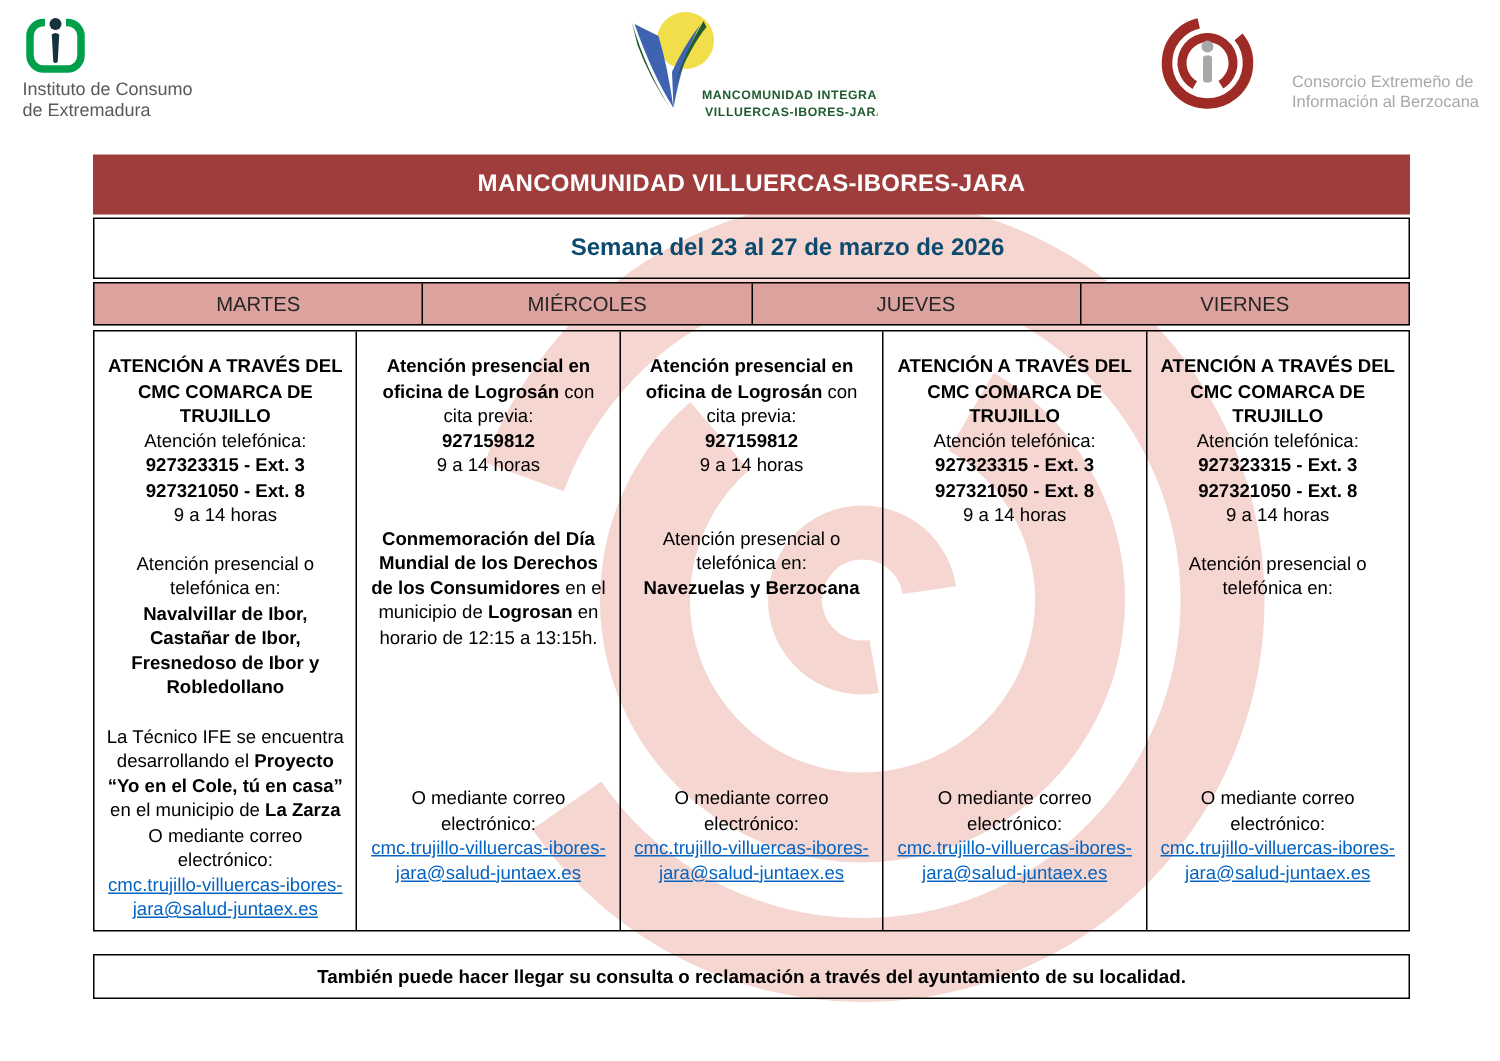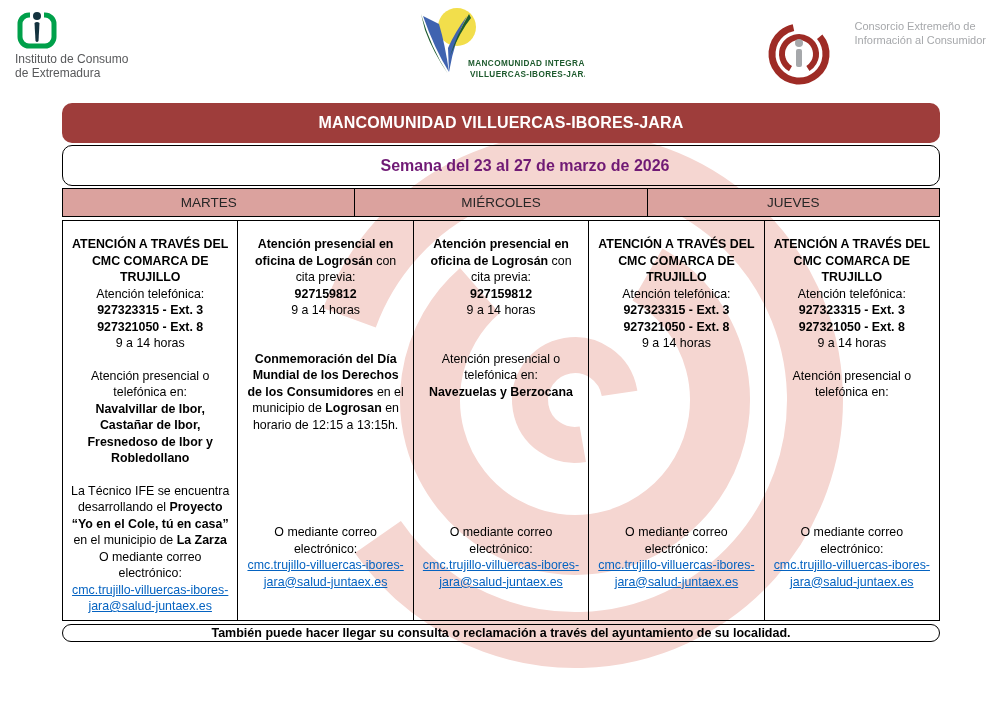--- a/index.html
+++ b/index.html
@@ -15,50 +15,50 @@
   .page{position:relative;width:1000px;height:707px;background:#fff;overflow:hidden;}
 
   
   .logos{position:absolute;top:0;left:0;width:100%;height:100px;z-index:2;}
   .logo-left{position:absolute;left:15px;top:11px;width:140px;}
   .inst-icon{position:relative;width:40px;height:38px;margin-left:2px;}
   .inst-icon svg{display:block;}
   .logo-left .logo-text{margin-top:4px;font-size:12px;line-height:1.15;color:#58595b;}
   .logo-center{position:absolute;left:415px;top:4px;width:170px;height:86px;}
   .logo-center svg{display:block;}
-  .logo-right{position:absolute;right:14px;top:20px;display:flex;align-items:flex-start;gap:20px;}
+  .logo-right{position:absolute;right:14px;top:8px;display:flex;align-items:flex-end;gap:20px;}
   .logo-right .logo-text{font-size:11px;line-height:1.25;color:var(--logo-gray);}
 
   
   .watermark{position:absolute;top:0;left:0;z-index:0;pointer-events:none;}
   .wm-ring{fill:none;stroke:var(--watermark);}
 
   
   .sched{position:absolute;left:62px;top:103px;width:878px;z-index:1;}
-  .band{display:flex;align-items:center;justify-content:center;text-align:center;border-radius:10px;}
+  .band{display:flex;align-items:center;justify-content:center;text-align:center;}
   .banner{height:40px;background:var(--banner-bg);color:var(--banner-text);
           font-weight:bold;font-size:16px;letter-spacing:.2px;margin-bottom:2px;}
   .subtitle{height:41px;border:1px solid var(--border);font-weight:bold;font-size:16px;
-            color:#701a75;margin-bottom:2px;background:transparent;padding-left:48px;}
+            color:#0c4a6e;margin-bottom:2px;background:transparent;padding-left:48px;}
   .days-row{display:flex;height:29px;background:var(--day-header-bg);
             border:1px solid var(--border);margin-bottom:3px;}
   .day-cell{flex:1;display:flex;align-items:center;justify-content:center;
             font-size:13.5px;color:#262626;border-left:1px solid var(--border);}
   .day-cell:first-child{border-left:none;}
-  .content-row{display:flex;height:401px;border:1px solid var(--border);margin-bottom:3px;}
+  .content-row{display:flex;height:401px;border:1px solid var(--border);margin-bottom:15px;}
   .day-col{flex:1;display:flex;flex-direction:column;text-align:center;
            padding:15px 7px 30px;border-left:1px solid var(--border);}
   .day-col:first-child{border-left:none;}
   .cell-p{font-size:12.4px;line-height:1.33;color:#000;}
   .cell-p b{font-weight:bold;}
   .gap{height:16px;flex:none;}
   .spacer{flex:1 1 auto;}
   .email-link{font-size:12.4px;line-height:1.33;color:var(--link);
               word-break:break-word;}
-  .footer-band{height:18px;border:1px solid var(--border);font-weight:bold;
+  .footer-band{height:30px;border:1px solid var(--border);font-weight:bold;
                font-size:12.5px;color:#000;background:transparent;}
 </style>
 </head>
 <body>
 
 <div class="page">
 
   <svg class="watermark" width="1000" height="707" viewBox="0 0 1000 707" aria-hidden="true">
     <circle class="wm-ring" cx="575" cy="400" r="240" stroke-width="56" stroke-dasharray="1278 230" transform="rotate(200 575 400)"></circle>
     <circle class="wm-ring" cx="575" cy="400" r="145" stroke-width="60" stroke-dasharray="731 180" transform="rotate(300 575 400)"></circle>
@@ -96,33 +96,34 @@
 
     <div class="logo-right">
       <svg width="70" height="68" viewBox="0 0 70 68">
         <circle cx="34" cy="34" r="27" fill="none" stroke="var(--logo-dark-red)" stroke-width="7" stroke-dasharray="140 30" transform="rotate(-40 34 34)"></circle>
         <circle cx="34" cy="34" r="17" fill="none" stroke="var(--logo-dark-red)" stroke-width="6" stroke-dasharray="88 19" transform="rotate(120 34 34)"></circle>
         <circle cx="34" cy="23" r="4" fill="var(--logo-gray)"></circle>
         <rect x="31" y="29" width="6" height="18" rx="2" fill="var(--logo-gray)"></rect>
       </svg>
       <div class="logo-text">
         <div>Consorcio Extremeño de</div>
-        <div>Información al Consumidor</div>
+        <div>Información al Berzocana</div>
       </div>
     </div>
   </header>
 
   <div class="sched">
     <div class="band banner">MANCOMUNIDAD VILLUERCAS-IBORES-JARA</div>
     <div class="band subtitle">Semana del 23 al 27 de marzo de 2026</div>
 
     <div class="days-row">
       <div class="day-cell">MARTES</div>
       <div class="day-cell">MIÉRCOLES</div>
       <div class="day-cell">JUEVES</div>
+      <div class="day-cell">VIERNES</div>
     </div>
 
     <div class="content-row" id="content-row">
         <div class="day-col">
           <p class="cell-p"><b>ATENCIÓN A TRAVÉS DEL CMC COMARCA DE TRUJILLO</b></p>
           <p class="cell-p"><span>Atención telefónica:</span></p>
           <p class="cell-p"><b>927323315 - Ext. 3</b></p>
           <p class="cell-p"><b>927321050 - Ext. 8</b></p>
           <p class="cell-p"><span>9 a 14 horas</span></p>
           <div class="gap"></div>

